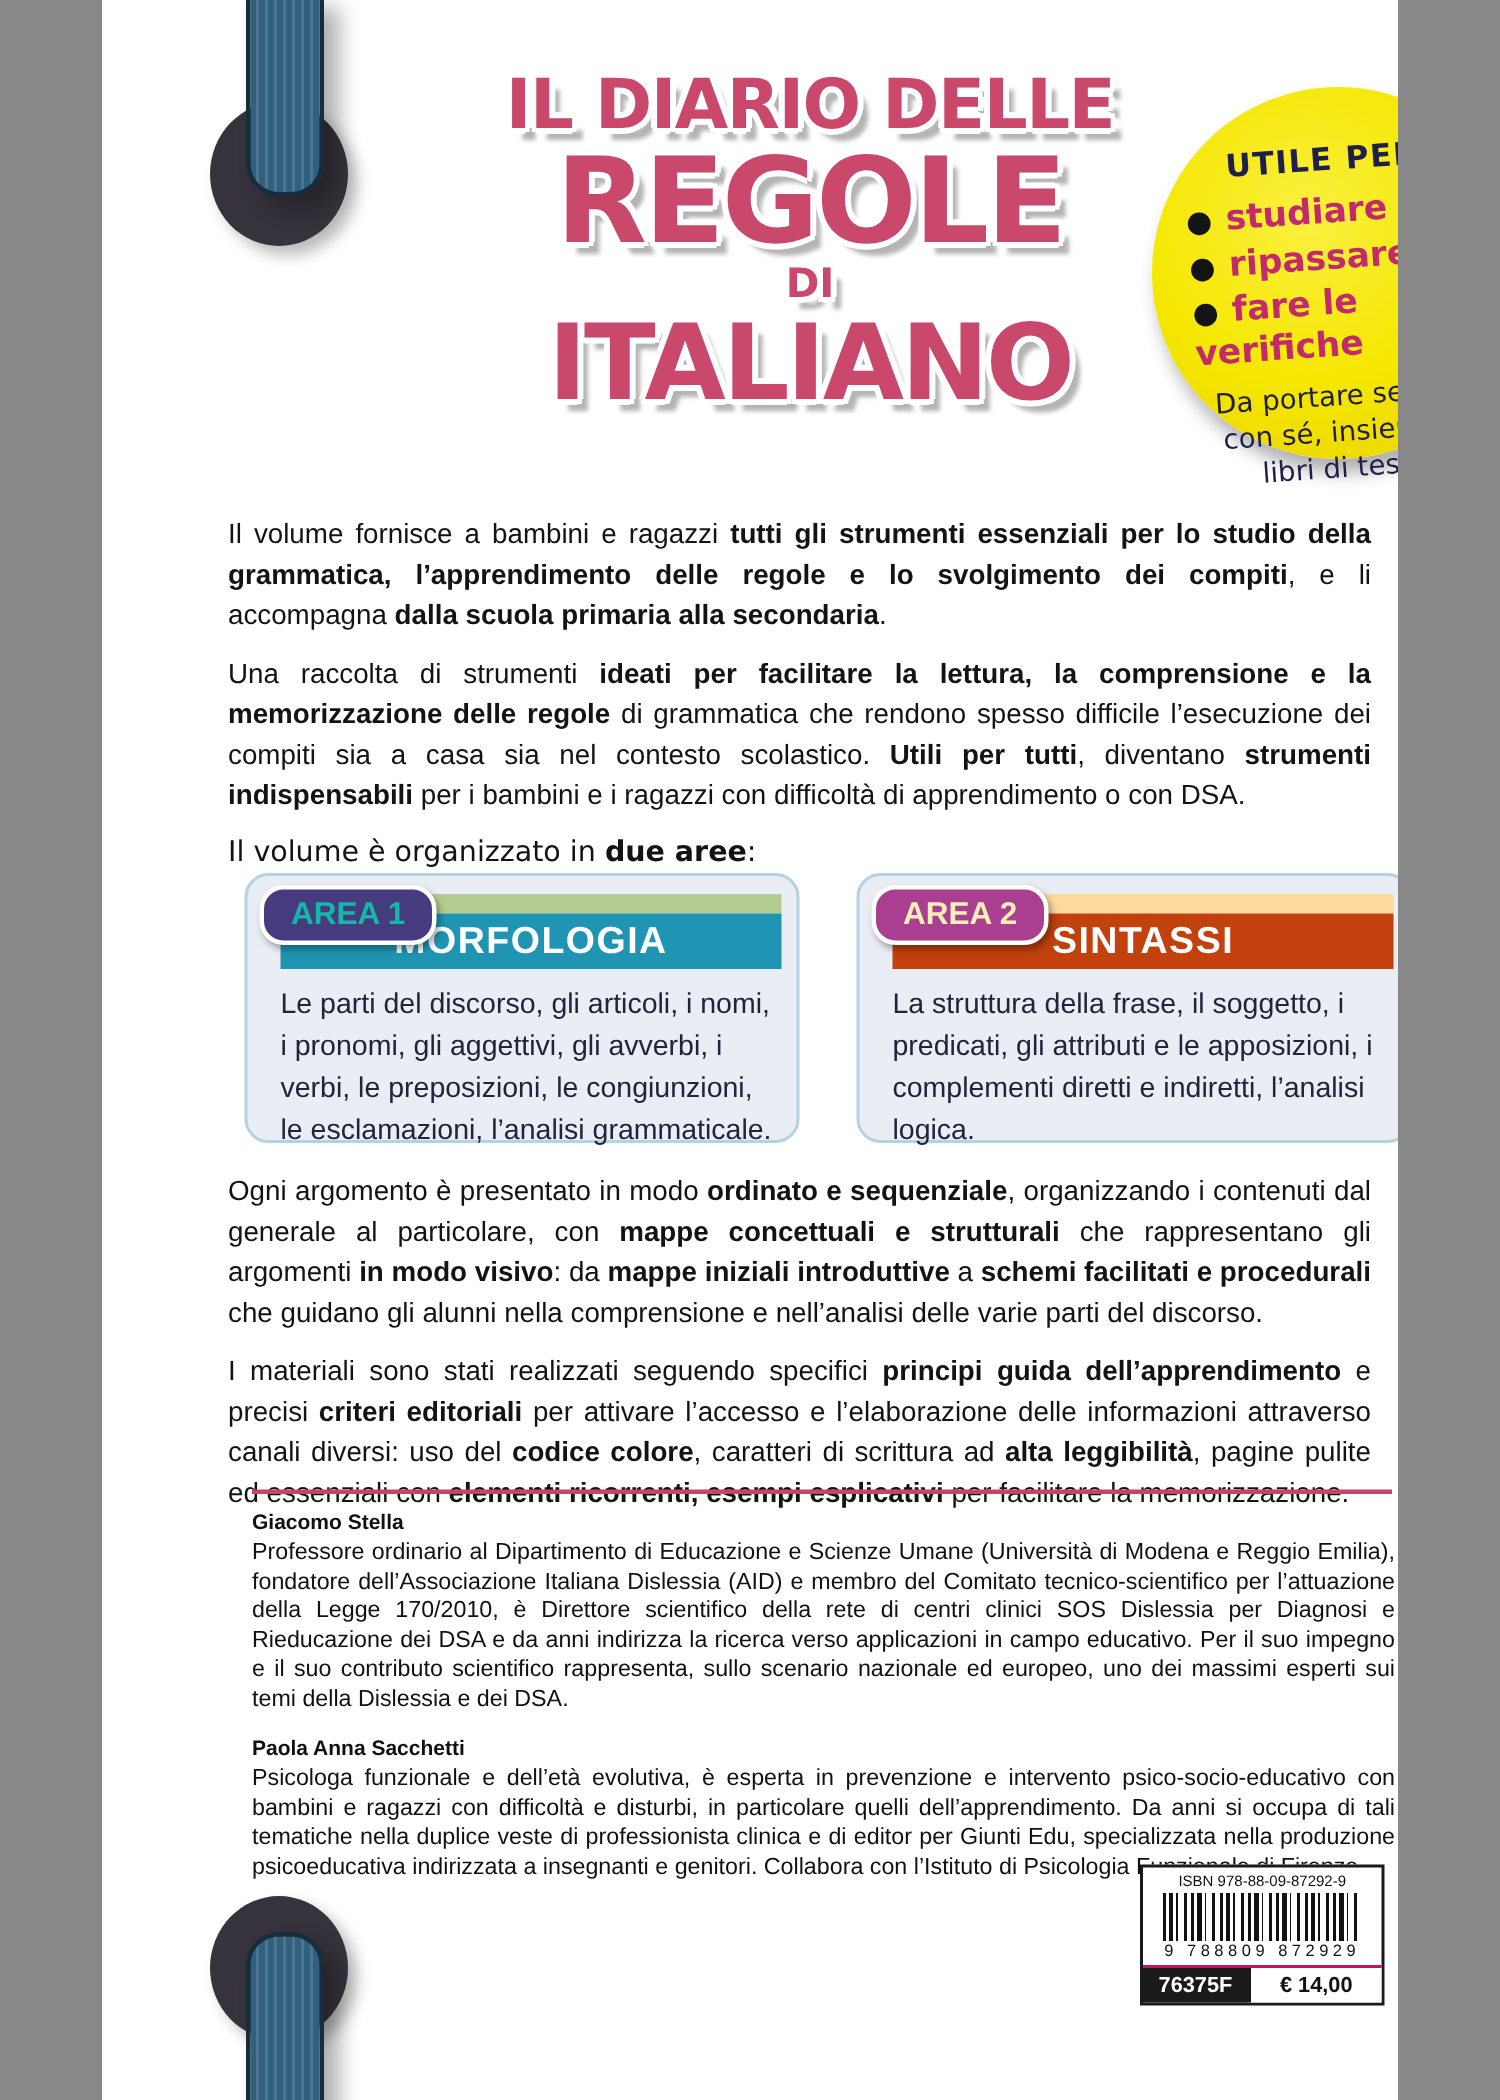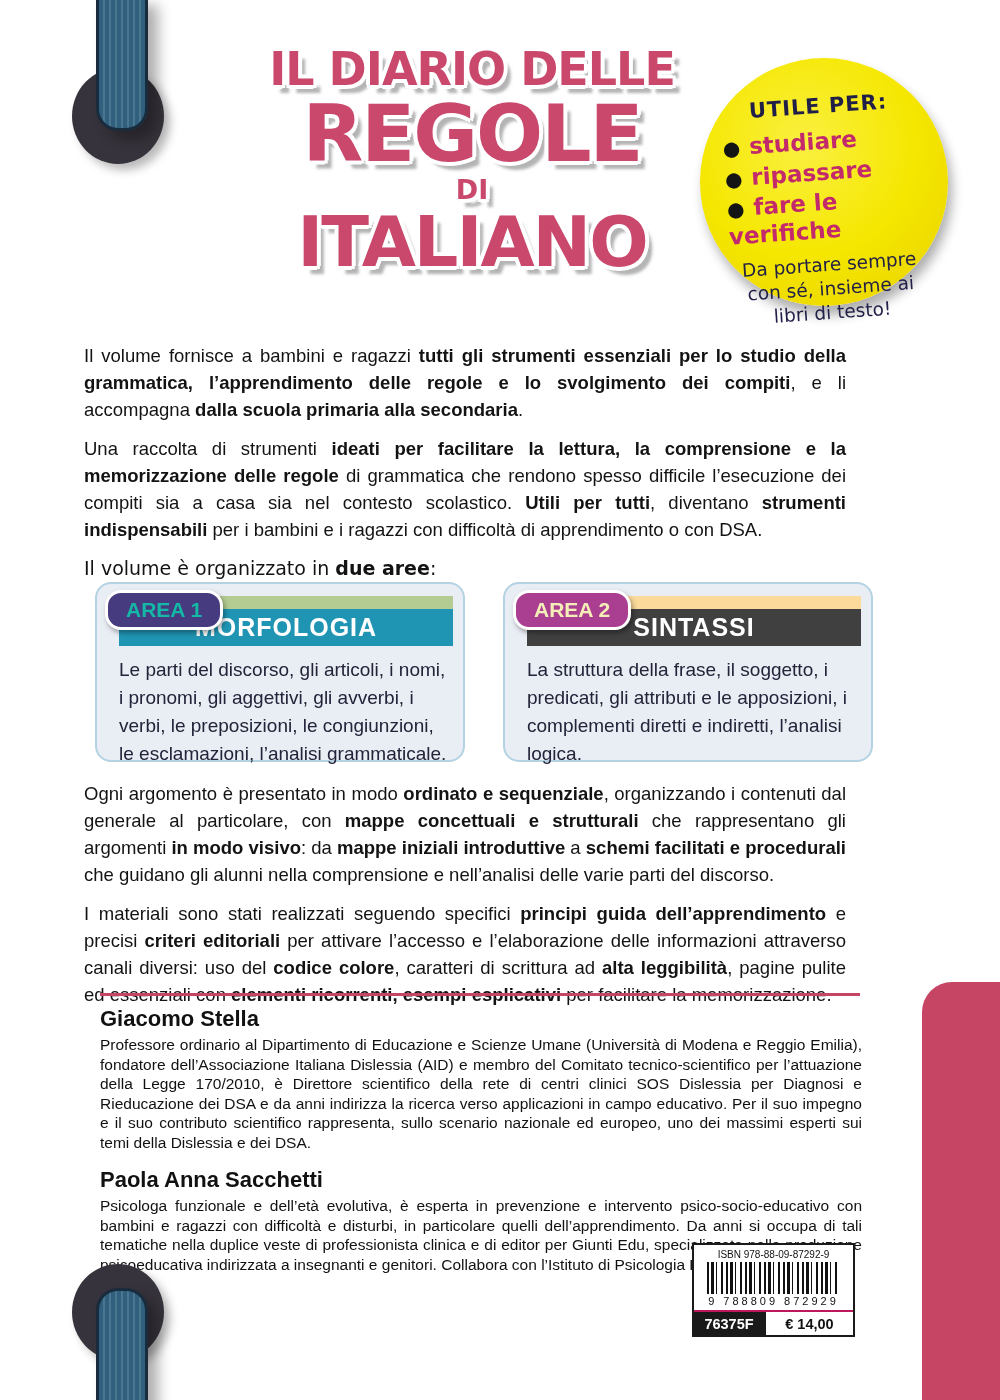--- a/index.html
+++ b/index.html
@@ -1,17 +1,17 @@
 <!DOCTYPE html>
 <html><head>
 <meta charset="utf-8">
 <style>
   html,body { margin:0; padding:0; background:#888; }
   #cover {
-    position:relative; width:1000px; height:1400px; margin:0 auto;
+    position:relative; width:864px; height:1400px; margin:0 auto;
     background:#ffffff; overflow:hidden;
     font-family:"Liberation Sans", sans-serif; color:#111;
   }
   .abs { position:absolute; }
 
   
   .snap { position:absolute; width:92px; height:96px; border-radius:50%;
     background:#37333c; box-shadow:6px 6px 10px rgba(0,0,0,.28); z-index:1; }
   .snap-top { left:72px; top:68px; }
   .snap-bottom { left:72px; top:1264px; }
@@ -56,33 +56,33 @@
   .areas { left:95px; top:582px; width:778px; display:flex; gap:38px; }
   .area-box { position:relative; flex:1; height:180px; box-sizing:border-box;
     border:2px solid #b5d2e2; border-radius:16px; background:#e9edf4; }
   .area-header { margin:12px 10px 0 22px; }
   .area-strip { height:13px; }
   .area-bar { height:37px; display:flex; align-items:center; justify-content:center;
     color:#fff; font-weight:bold; font-size:25px; letter-spacing:1px; }
   .area-morfologia .area-strip { background:#b4cc92; }
   .area-morfologia .area-bar { background:#2095b3; }
   .area-sintassi .area-strip { background:#fbda9b; }
-  .area-sintassi .area-bar { background:#404040; }
+  .area-sintassi .area-bar { background:#c2410c; }
   .area-pill { position:absolute; top:6px; left:8px; z-index:2;
     background:#453b7e; color:#14b8a6; font-weight:bold; font-size:21px;
     padding:5px 18px; border:3px solid #fff; border-radius:16px;
     box-shadow:2px 3px 5px rgba(0,0,0,.35); }
   .area-sintassi .area-pill { background:#aa3f91; color:#f6eeb9; }
   .area-body { margin:10px 12px 0 22px; font-family:Liberation Sans, sans-serif;
     font-size:19px; line-height:28px; color:#232339; }
 
   
   .rule { left:100px; top:993px; width:760px; height:3px; background:#c64565; }
   .authors { left:100px; top:1006px; width:762px; }
-  .author-name { font-size:22px; font-weight:bold; margin:0 0 3px; }
+  .author-name { font-size:14px; font-weight:bold; margin:0 0 3px; }
   .author-bio { font-size:15.5px; line-height:19.5px; text-align:justify; margin:0 0 15px; }
 
   
   .barcode-box { left:692px; top:1243px; width:163px; box-sizing:border-box;
     border:2px solid #1a1a1a; background:#fff; }
   .isbn { font-size:10px; text-align:center; padding:4px 0 2px; color:#111; }
   .bars { height:32px; margin:0 13px;
     background:repeating-linear-gradient(90deg,#111 0 2px,#fff 2px 4px,#111 4px 7px,
       #fff 7px 9px,#111 9px 10px,#fff 10px 14px,#111 14px 16px,#fff 16px 19px); }
   .digits { font-size:11px; text-align:center; letter-spacing:3px; padding:1px 0 3px; color:#111; }

